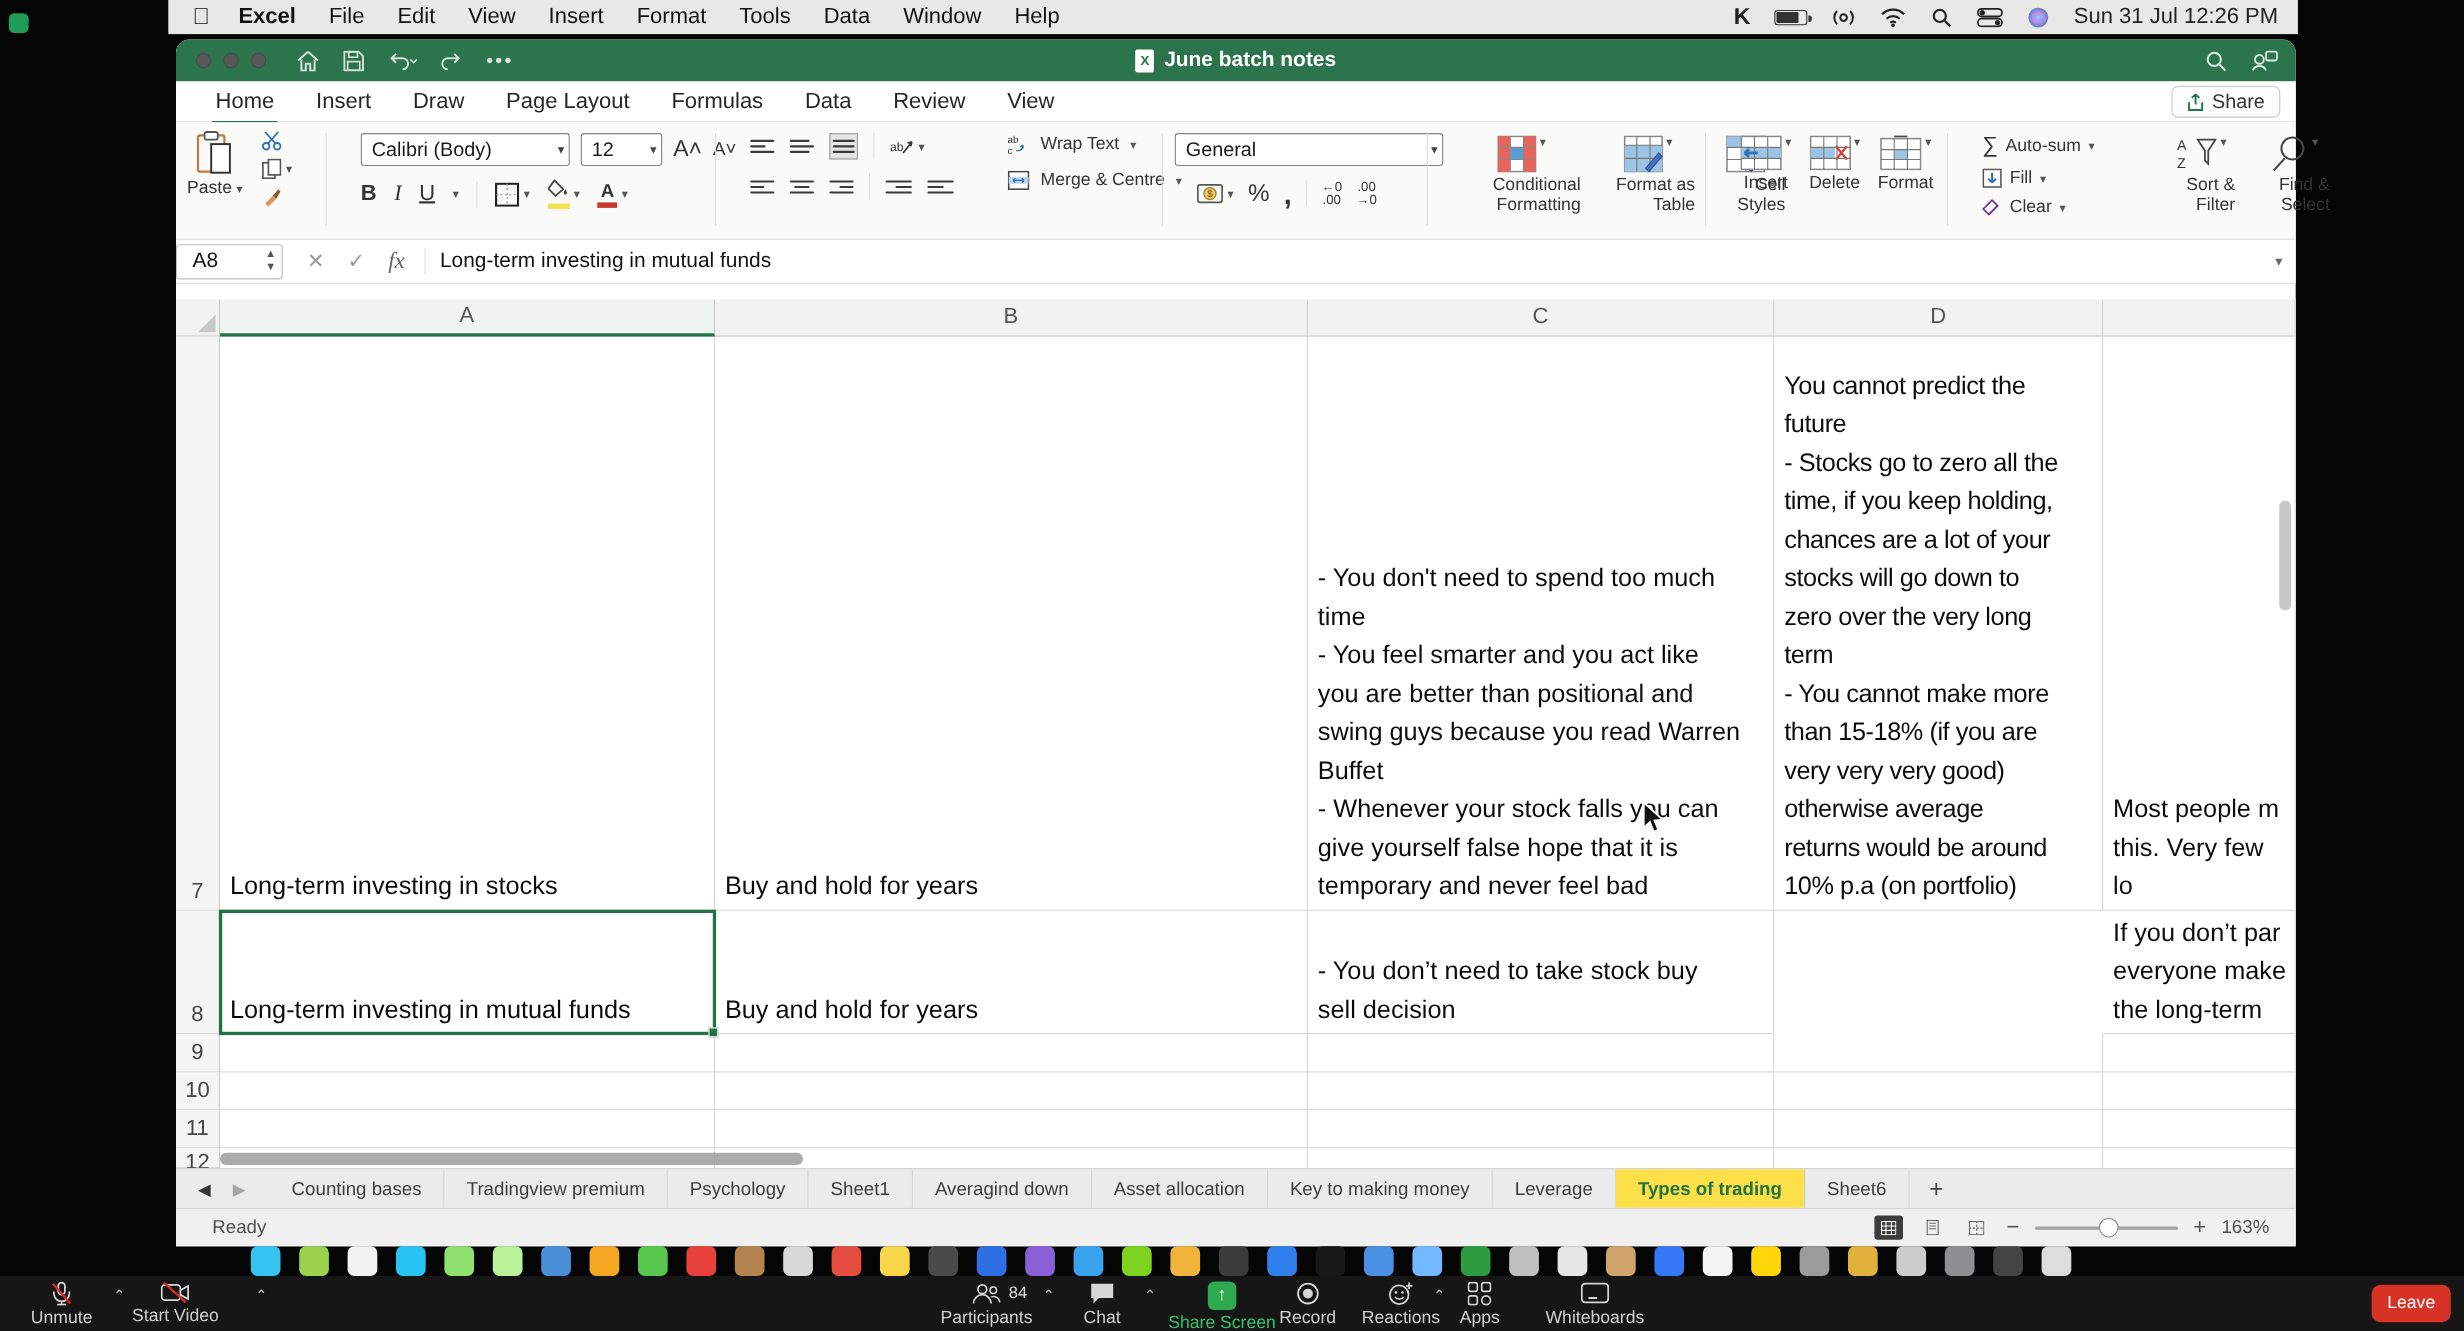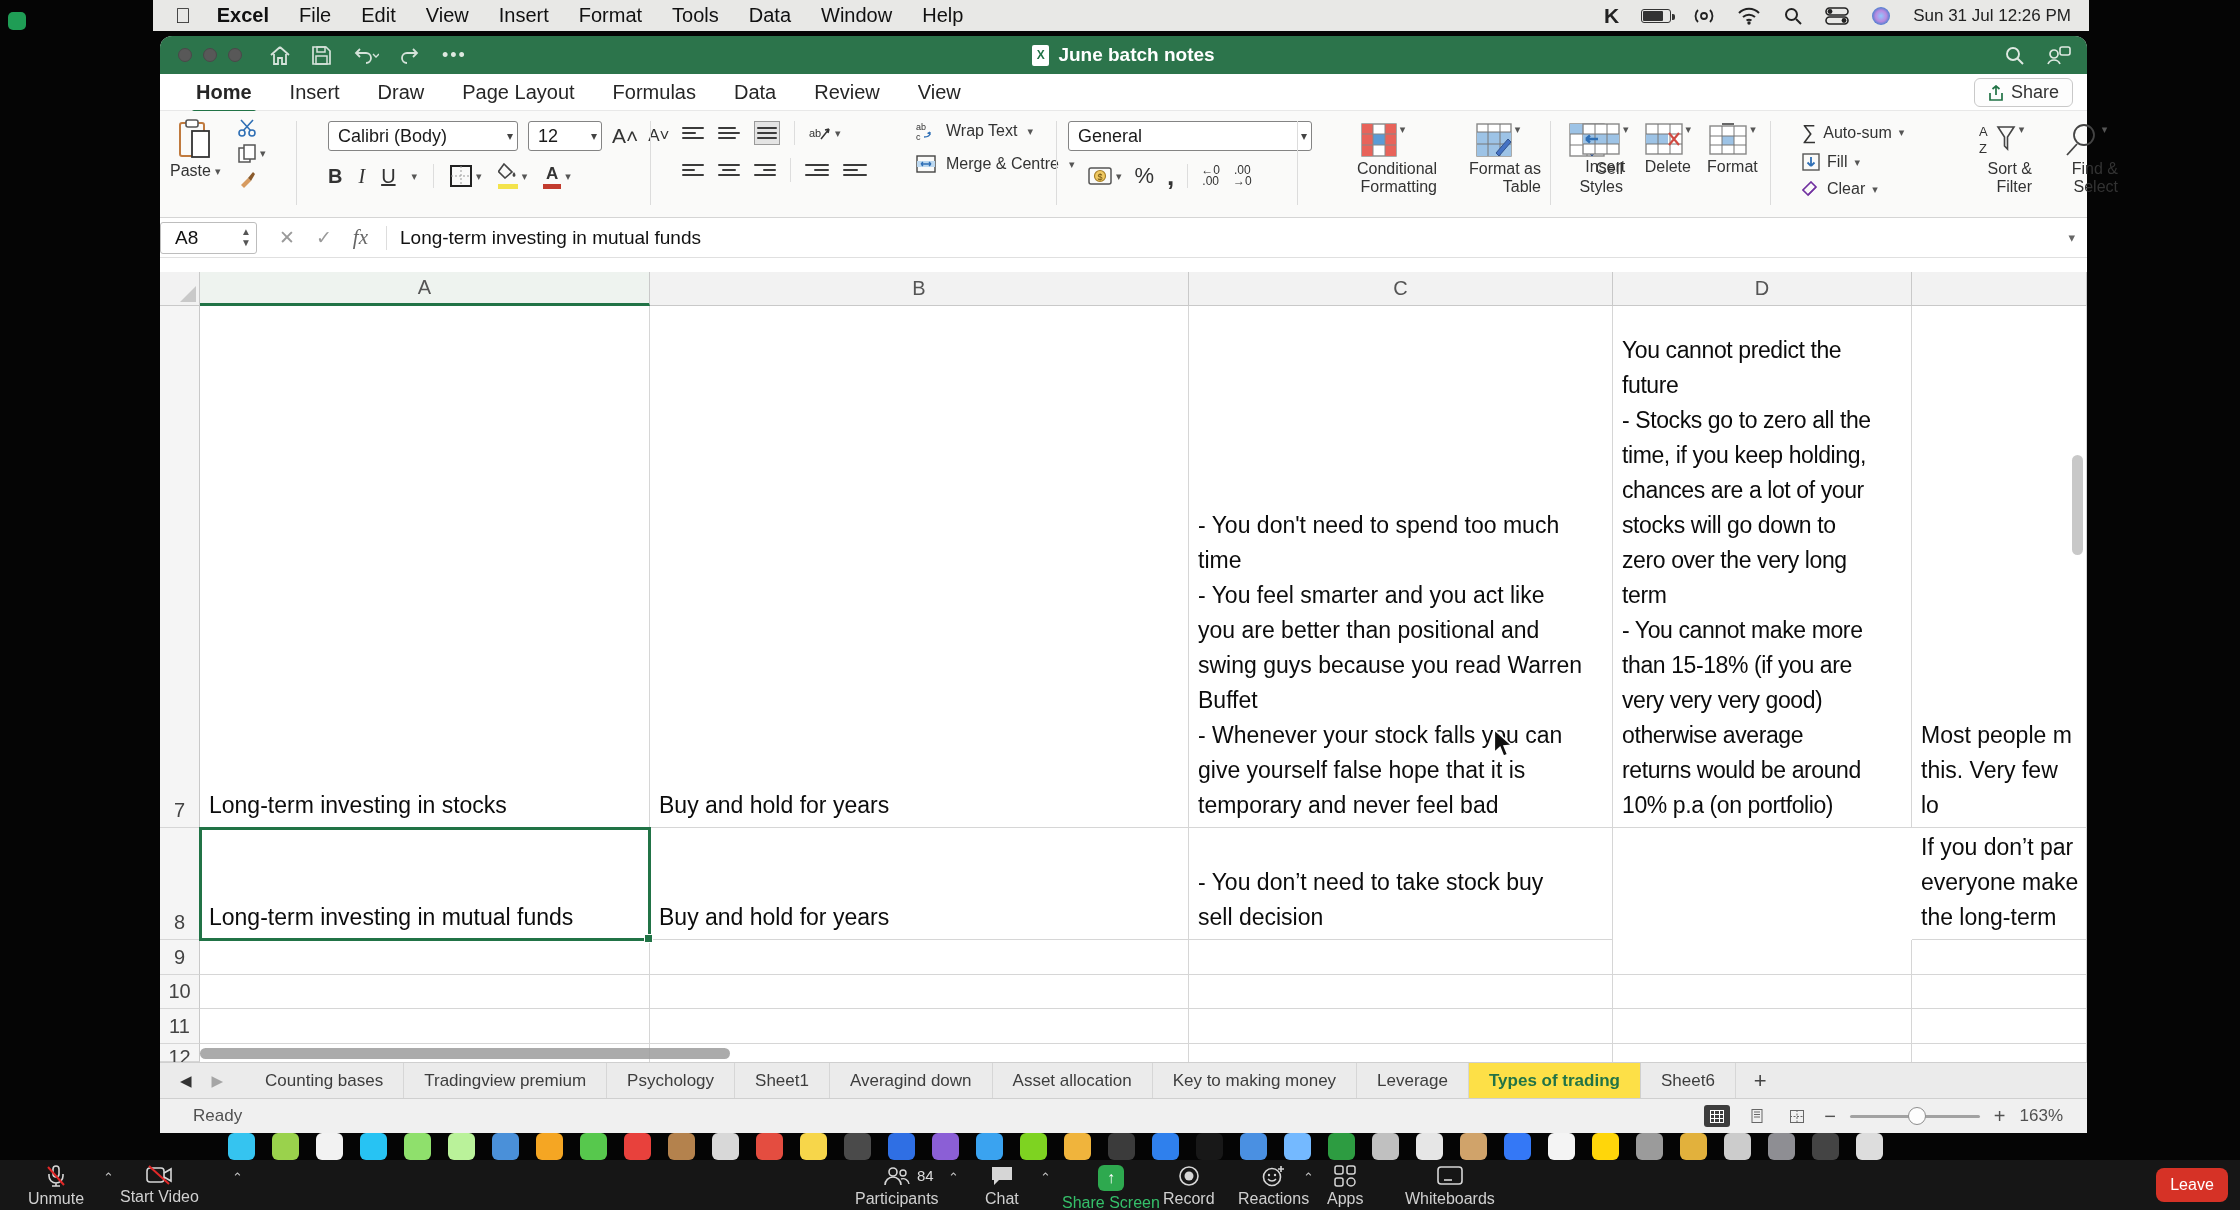--- a/index.html
+++ b/index.html
@@ -9,21 +9,21 @@
   .stage { position:absolute; left:0; top:0; width:2240px; height:1210px; background:#050505; }
 
   
   .menubar { left:153px; top:0; width:1936px; height:31px; background:#e8e8e6;
              display:flex; align-items:center; color:#111; font-size:20px; }
   .menubar .apple { font-size:21px; margin:0 26px 0 22px; }
   .menubar .app { font-weight:bold; margin-right:30px; }
   .menubar .mi { margin-right:30px; }
   .menubar .spacer { flex:1; }
   .menubar .sys { display:flex; align-items:center; gap:22px; margin-right:18px; color:#222; }
-  .menubar .clock { font-size:17px; }
+  .menubar .clock { font-size:20px; }
   .batt { width:30px; height:14px; border:1.5px solid #333; border-radius:3px; position:relative; }
   .batt:after { content:""; position:absolute; right:-5px; top:4px; width:3px; height:6px; background:#333; border-radius:0 2px 2px 0; }
   .batt .lvl { position:absolute; left:1px; top:1px; bottom:1px; width:70%; background:#333; border-radius:1px; }
 
   
   .window { left:160px; top:36px; width:1927px; height:1097px; background:#fff;
             border-radius:12px 12px 0 0; }
   .titlebar { left:0; top:0; width:100%; height:38px; background:#2c744b; border-radius:12px 12px 0 0;
               display:flex; align-items:center; color:#e8efe9; }
   .tl { width:14px; height:14px; border-radius:50%; background:#585858; border:1px solid #494949; margin-right:11px; }
@@ -32,21 +32,21 @@
   .title-center { position:absolute; left:0; right:0; top:0; height:38px; display:flex; align-items:center; justify-content:center; gap:9px; pointer-events:none; }
   .title-center span { font-size:19px; font-weight:bold; color:#fff; }
   .docicon { width:17px; height:21px; background:#fff; border-radius:2px; position:relative; }
   .docicon:after { content:"X"; position:absolute; left:0; right:0; top:3px; text-align:center; font-size:12px; color:#217346; font-weight:bold; }
   .title-right { position:absolute; right:16px; top:0; height:38px; display:flex; align-items:center; gap:20px; }
 
   
   .ribbontabs { left:0; top:38px; width:100%; height:37px; background:#fff; display:flex; align-items:center;
                 font-size:20px; color:#262626; border-bottom:1px solid #e8e8e8; }
   .rtab { margin-left:34px; position:relative; padding:4px 2px; }
-  .rtab.active { font-weight:bold; }
+  .rtab.active { font-weight:normal; }
   .rtab.active:after { content:""; position:absolute; left:-2px; right:-2px; bottom:-6px; height:4px; background:#217346; border-radius:2px; }
   .sharebtn { position:absolute; right:14px; top:4px; height:29px; border:1px solid #c9c9c9; border-radius:6px;
               display:flex; align-items:center; gap:7px; padding:0 13px; font-size:18px; color:#333; background:#fdfdfd; }
 
   
   .ribbon { left:0; top:75px; width:100%; height:107px; background:#fafaf9; border-bottom:1px solid #d5d5d5; font-size:16px; color:#333; }
   .rsep { position:absolute; top:10px; bottom:12px; width:1px; background:#dcdcdc; }
   .combo { border:1px solid #848484; background:#fff; border-radius:3px; height:30px; display:flex; align-items:center;
            font-size:18px; color:#1a1a1a; padding-left:9px; position:relative; }
   .combo .cv { position:absolute; right:4px; top:7px; font-size:12px; color:#444; }

